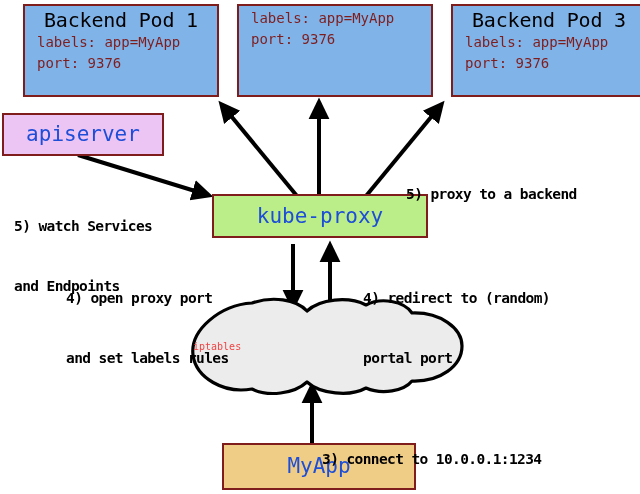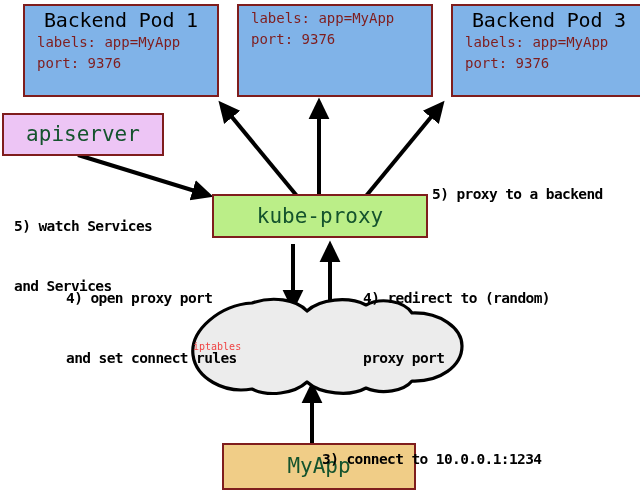--- a/index.html
+++ b/index.html
@@ -48,21 +48,21 @@
     text-align: left;
     padding-left: 12px;
     color: #7f1d1d;
     white-space: nowrap;
   }
   .plain-box-label {
     font-size: 21px;
     line-height: 1;
     text-align: center;
     width: 100%;
-    color: #14532d;
+    color: #1d4ed8;
     white-space: nowrap;
   }
   .center-box {
     align-items: center;
     justify-content: center;
   }
   .step-label {
     position: absolute;
     font-family: "DejaVu Sans Mono", "Liberation Mono", monospace;
     font-weight: bold;
@@ -148,34 +148,34 @@
   </div>
 
   <div class="cloud-label" style="left:193px; top:341px; width:270px;">iptables</div>
 
   <div class="node-box center-box" style="left:222px; top:443px; width:194px; height:47px; background:#f0cd87;">
     <div class="plain-box-label">MyApp</div>
   </div>
 
   <div class="step-label" style="left:14px; top:176px;">
     <div>5) watch Services</div>
-    <div>and Services</div>
+    <div>and Endpoints</div>
   </div>
 
   <div class="step-label" style="left:66px; top:248px;">
     <div>4) open proxy port</div>
-    <div>and set connect rules</div>
+    <div>and set labels rules</div>
   </div>
 
   <div class="step-label" style="left:322px; top:409px;">
     <div>3) connect to 10.0.0.1:1234</div>
   </div>
 
   <div class="step-label" style="left:363px; top:248px;">
     <div>4) redirect to (random)</div>
-    <div>proxy port</div>
+    <div>portal port</div>
   </div>
 
-  <div class="step-label" style="left:432px; top:144px;">
+  <div class="step-label" style="left:406px; top:144px;">
     <div>5) proxy to a backend</div>
   </div>
 
 </div>
 
 </body></html>

